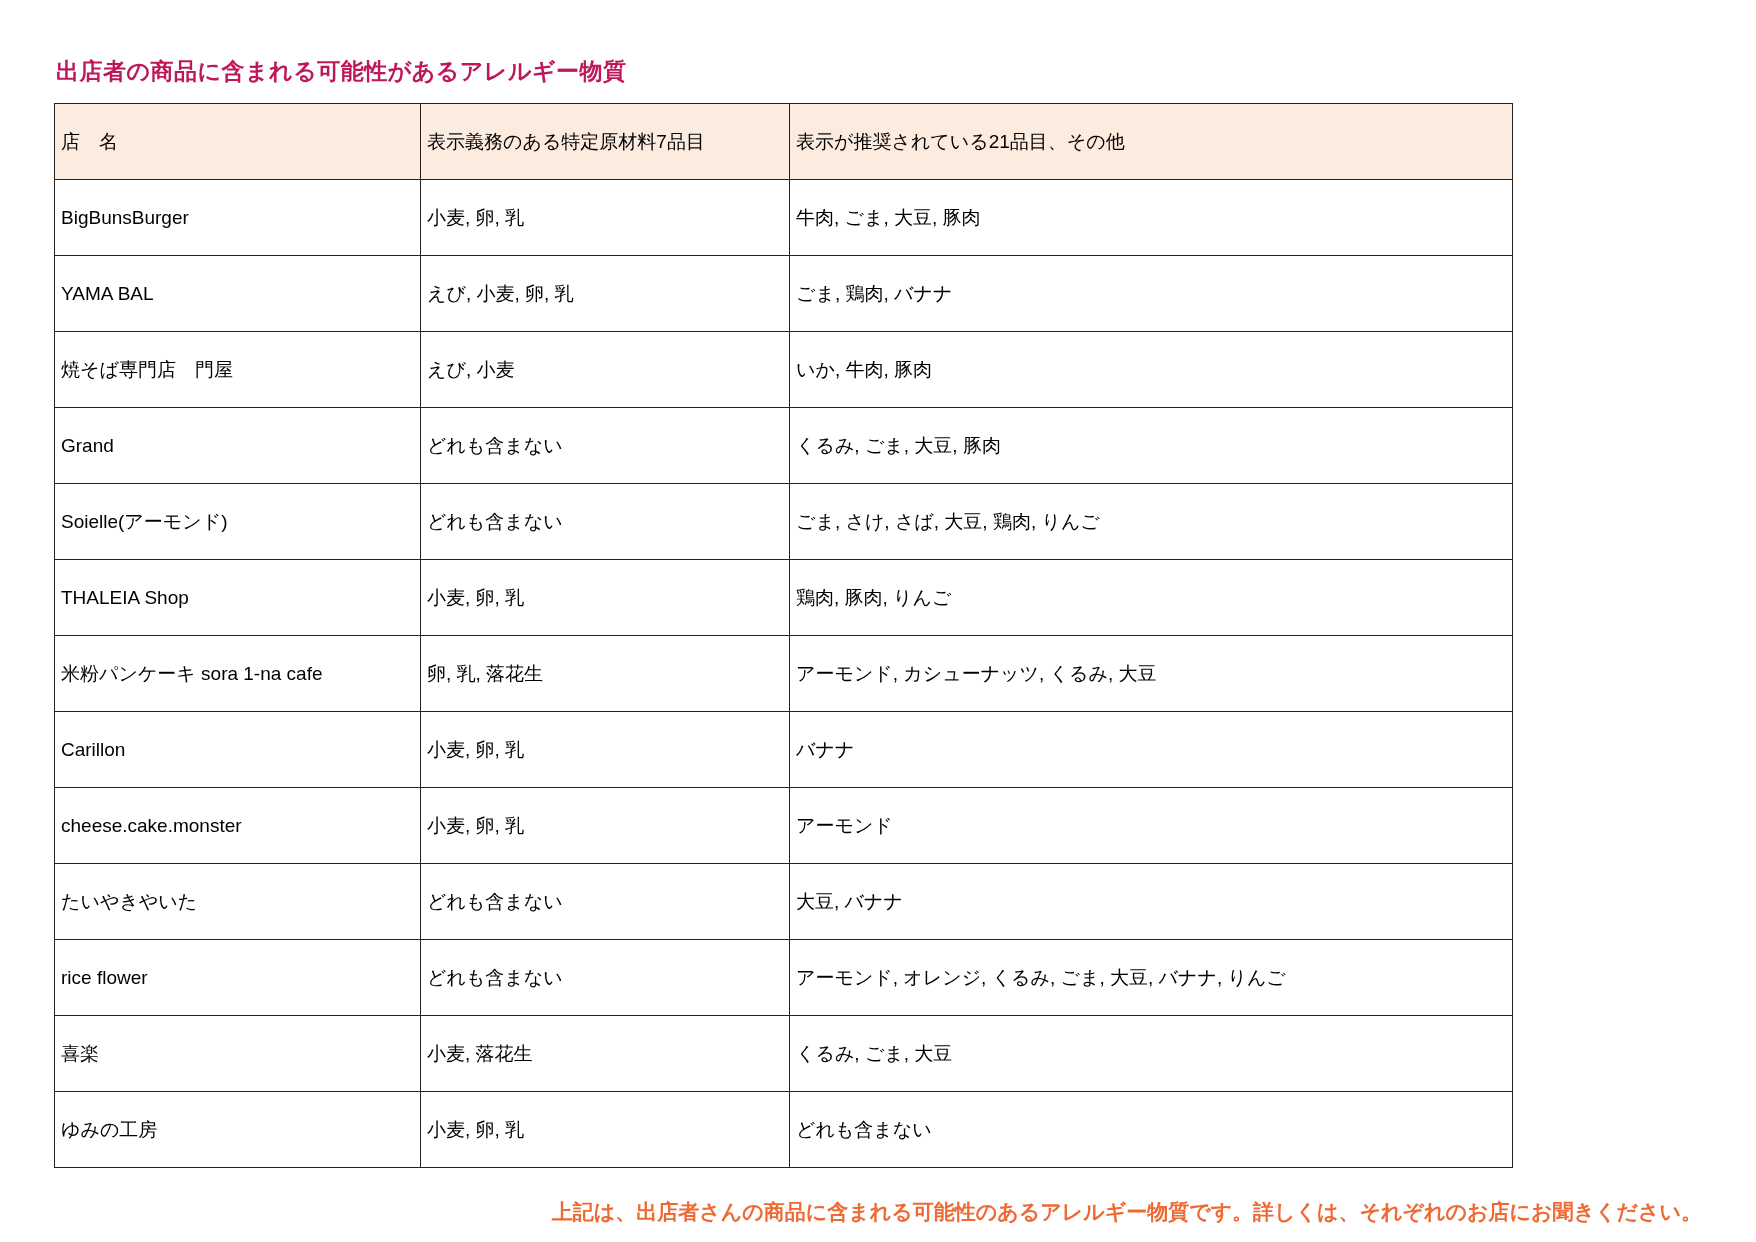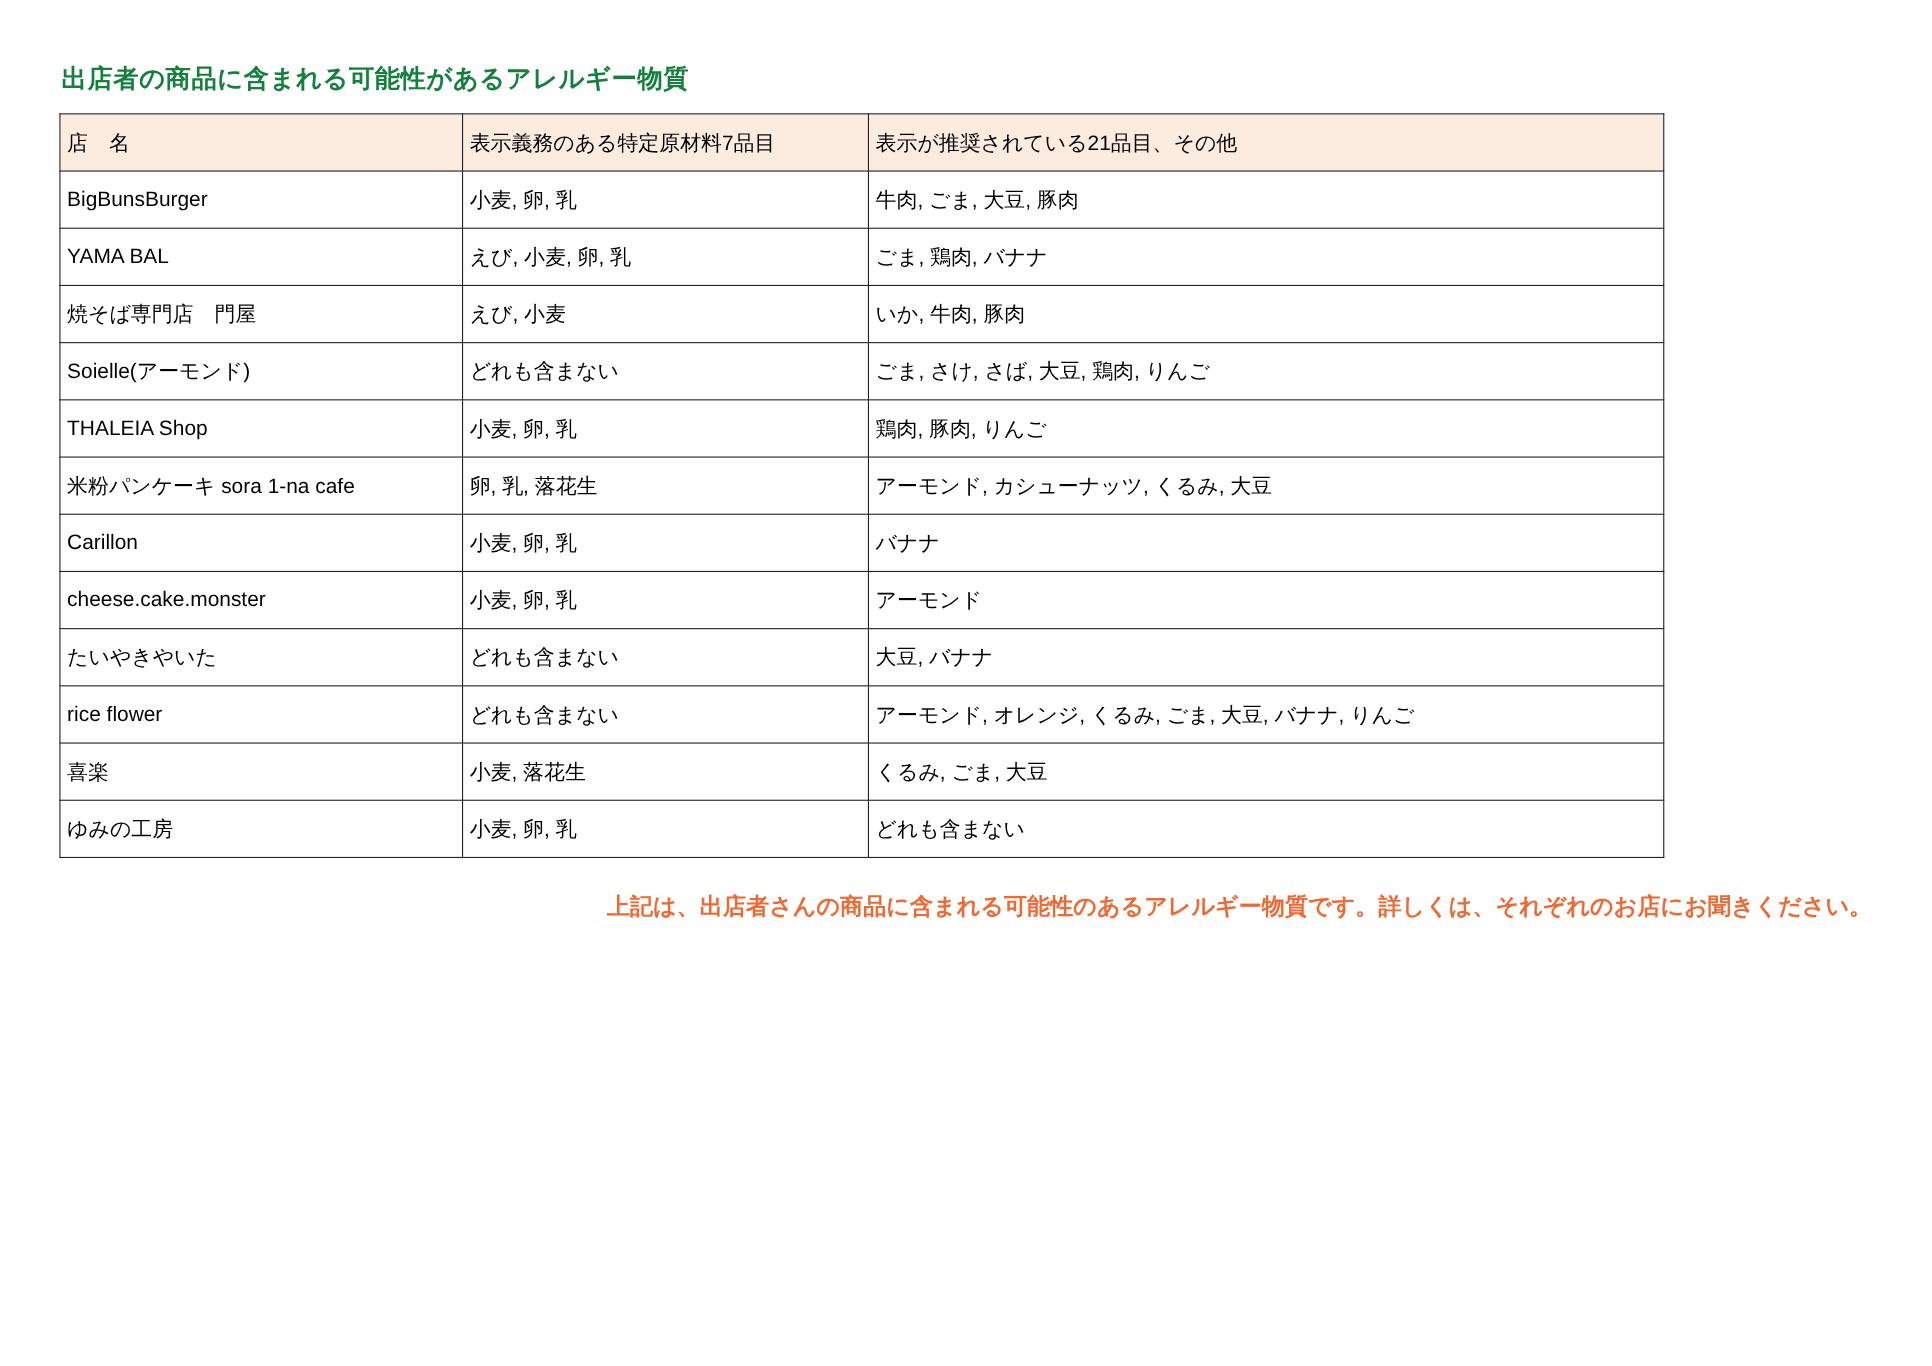--- a/index.html
+++ b/index.html
@@ -10,42 +10,42 @@
     color: #000000;
   }
   .page {
     width: 1756px;
     height: 1242px;
     box-sizing: border-box;
     padding: 56px 54px 0 54px;
     background: #ffffff;
   }
   .doc-title {
-    color: #15803d;
+    color: #be185d;
     font-size: 23px;
     font-weight: bold;
     margin: 0 0 16px 2px;
     letter-spacing: 0.5px;
   }
   table.allergen-table {
     border-collapse: collapse;
     table-layout: fixed;
     width: 1458px;
   }
   table.allergen-table col.col-store   { width: 366px; }
   table.allergen-table col.col-req     { width: 369px; }
   table.allergen-table col.col-rec     { width: 723px; }
   table.allergen-table th,
   table.allergen-table td {
     border: 1px solid #222222;
     font-size: 19px;
     font-weight: normal;
     text-align: left;
     vertical-align: middle;
-    padding: 0 6px;
+    padding: 12px 6px;
     height: 51px;
     overflow: hidden;
     white-space: nowrap;
   }
   table.allergen-table thead th {
     background: #FCEBDF;
   }
   .footer-note {
     color: #EE6A35;
     font-size: 21px;
@@ -83,20 +83,25 @@
         </tr>
         <tr>
           <td>YAMA BAL</td>
           <td>えび, 小麦, 卵, 乳</td>
           <td>ごま, 鶏肉, バナナ</td>
         </tr>
         <tr>
           <td>焼そば専門店　門屋</td>
           <td>えび, 小麦</td>
           <td>いか, 牛肉, 豚肉</td>
+        </tr>
+        <tr>
+          <td>Grand</td>
+          <td>どれも含まない</td>
+          <td>くるみ, ごま, 大豆, 豚肉</td>
         </tr>
         <tr>
           <td>Soielle(アーモンド)</td>
           <td>どれも含まない</td>
           <td>ごま, さけ, さば, 大豆, 鶏肉, りんご</td>
         </tr>
         <tr>
           <td>THALEIA Shop</td>
           <td>小麦, 卵, 乳</td>
           <td>鶏肉, 豚肉, りんご</td>

